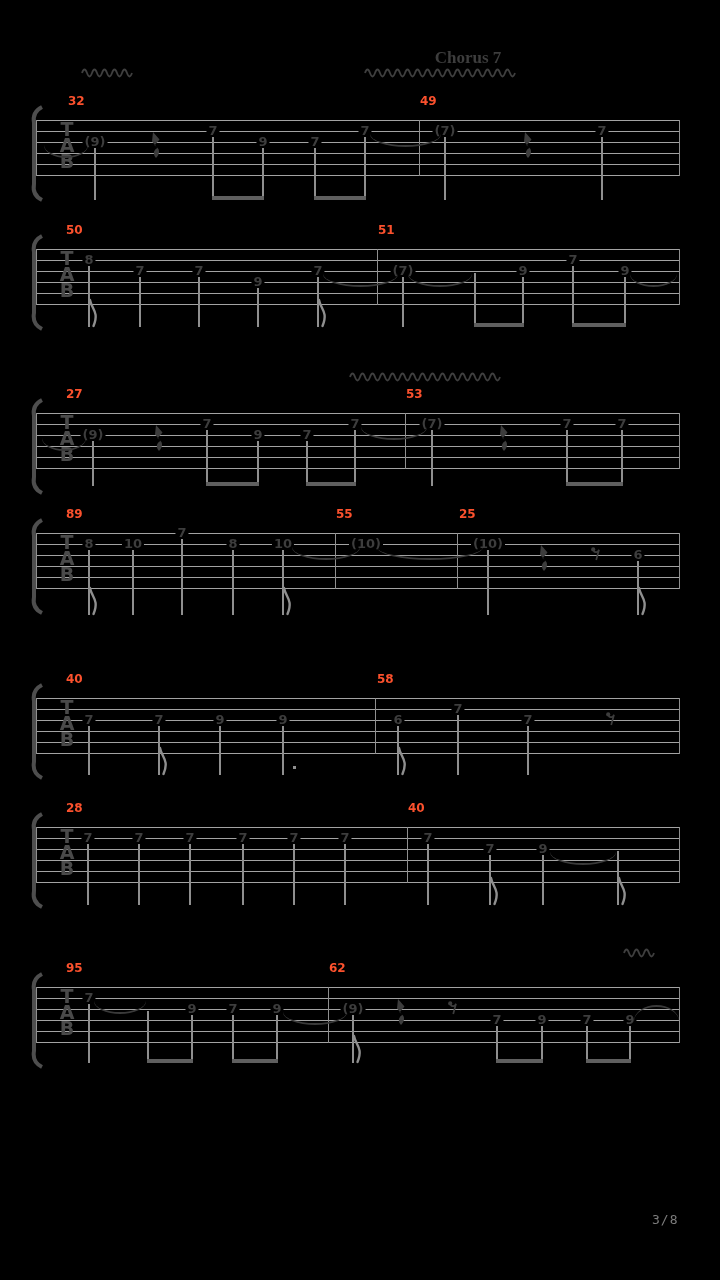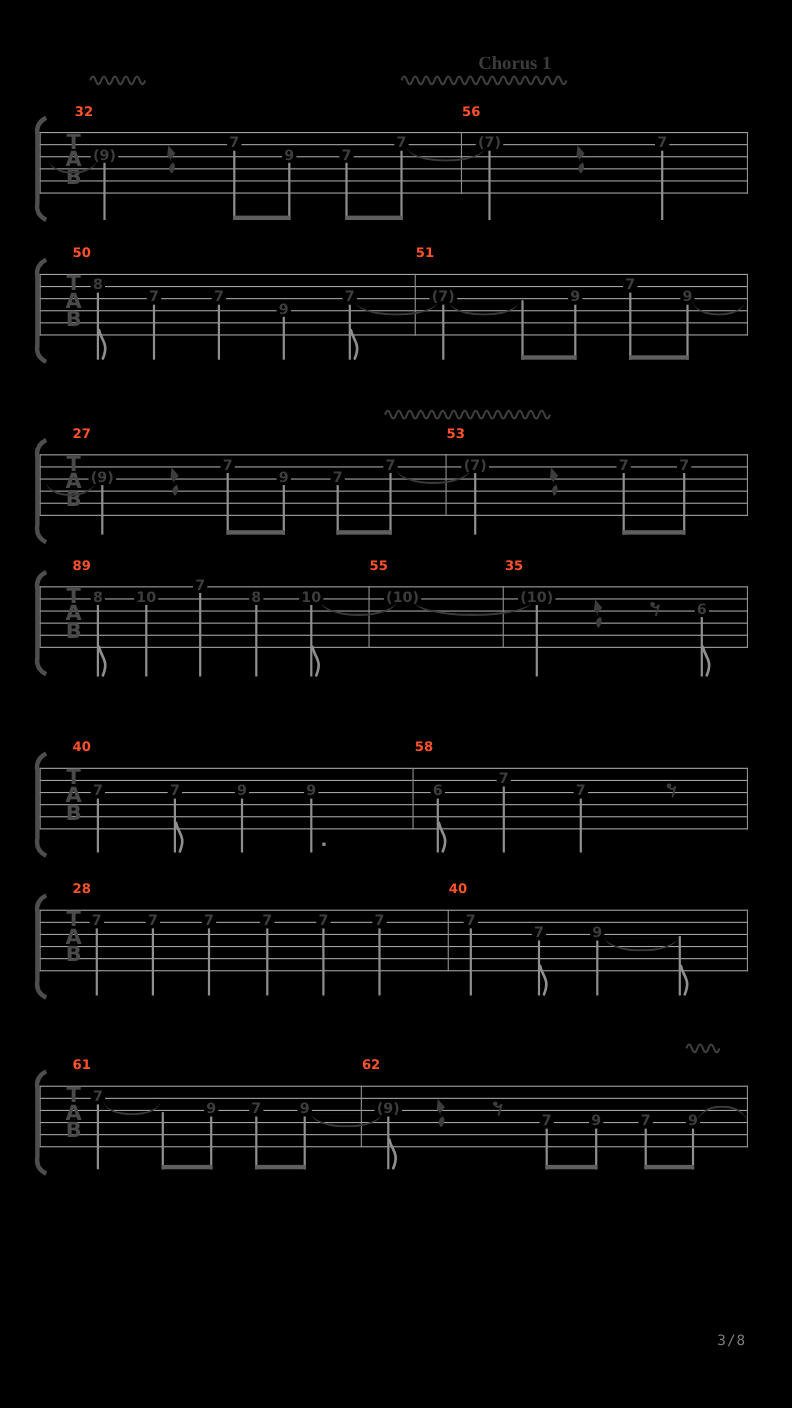--- a/index.html
+++ b/index.html
@@ -8,41 +8,41 @@
   #score{position:absolute;left:0;top:0;width:720px;height:1280px;}
   .section-label{position:absolute;left:468px;top:49px;transform:translateX(-50%);
         color:#3d3d3d;font:600 17px/18px "Liberation Serif",serif;white-space:nowrap;}
   .pageno{position:absolute;left:652px;top:1212px;color:#7d7d7d;
         font:13px "DejaVu Sans Mono",monospace;letter-spacing:1px;}
 </style>
 </head>
 <body>
 
 <div class="page">
-  <div class="section-label">Chorus 1</div>
+  <div class="section-label">Chorus 7</div>
   <div id="score">
       <div style="position: absolute; left: 36px; top: 120px; width: 644px; height: 1px; background: rgb(163, 163, 163);"></div>
       <div style="position: absolute; left: 36px; top: 131px; width: 644px; height: 1px; background: rgb(163, 163, 163);"></div>
       <div style="position: absolute; left: 36px; top: 142px; width: 644px; height: 1px; background: rgb(163, 163, 163);"></div>
       <div style="position: absolute; left: 36px; top: 153px; width: 644px; height: 1px; background: rgb(163, 163, 163);"></div>
       <div style="position: absolute; left: 36px; top: 164px; width: 644px; height: 1px; background: rgb(163, 163, 163);"></div>
       <div style="position: absolute; left: 36px; top: 175px; width: 644px; height: 1px; background: rgb(163, 163, 163);"></div>
       <svg width="18" height="95" style="position: absolute; left: 27px; top: 106px; overflow: visible;">
         <path d="M15,1 Q5,6 7,17 L7,78 Q5,89 15,94" fill="none" stroke="#4e4e4e" stroke-width="4"></path>
       </svg>
       <div style="position: absolute; left: 55px; top: 121px; width: 24px; text-align: center; color: rgb(74, 74, 74); font: bold 19px / 16px &quot;DejaVu Sans&quot;, sans-serif;">
         <span style="display: block;">T</span>
         <span style="display: block;">A</span>
         <span style="display: block;">B</span>
       </div>
       <div style="position: absolute; left: 36px; top: 120px; width: 1px; height: 56px; background: rgb(143, 143, 143);"></div>
       <div style="position: absolute; left: 419px; top: 120px; width: 1px; height: 56px; background: rgb(143, 143, 143);"></div>
       <div style="position: absolute; left: 679px; top: 120px; width: 1px; height: 56px; background: rgb(143, 143, 143);"></div>
       <div style="position: absolute; left: 68px; top: 94px; color: rgb(251, 81, 45); font: bold 12px &quot;DejaVu Sans&quot;, sans-serif; white-space: nowrap;">32</div>
-      <div style="position: absolute; left: 420px; top: 94px; color: rgb(251, 81, 45); font: bold 12px &quot;DejaVu Sans&quot;, sans-serif; white-space: nowrap;">56</div>
+      <div style="position: absolute; left: 420px; top: 94px; color: rgb(251, 81, 45); font: bold 12px &quot;DejaVu Sans&quot;, sans-serif; white-space: nowrap;">49</div>
       <div style="position: absolute; left: 95px; top: 142px; transform: translate(-50%, -50%); color: rgb(61, 61, 61); background: rgb(0, 0, 0); font: bold 13px / 14px &quot;DejaVu Sans&quot;, sans-serif; padding: 0px 2px; white-space: nowrap;">(9)</div>
       <div style="position: absolute; left: 94px; top: 148px; width: 2px; height: 52px; background: rgb(143, 143, 143);"></div>
       <div style="position: absolute; left: 213px; top: 131px; transform: translate(-50%, -50%); color: rgb(61, 61, 61); background: rgb(0, 0, 0); font: bold 13px / 14px &quot;DejaVu Sans&quot;, sans-serif; padding: 0px 2px; white-space: nowrap;">7</div>
       <div style="position: absolute; left: 212px; top: 137px; width: 2px; height: 63px; background: rgb(143, 143, 143);"></div>
       <div style="position: absolute; left: 263px; top: 142px; transform: translate(-50%, -50%); color: rgb(61, 61, 61); background: rgb(0, 0, 0); font: bold 13px / 14px &quot;DejaVu Sans&quot;, sans-serif; padding: 0px 2px; white-space: nowrap;">9</div>
       <div style="position: absolute; left: 262px; top: 148px; width: 2px; height: 52px; background: rgb(143, 143, 143);"></div>
       <div style="position: absolute; left: 315px; top: 142px; transform: translate(-50%, -50%); color: rgb(61, 61, 61); background: rgb(0, 0, 0); font: bold 13px / 14px &quot;DejaVu Sans&quot;, sans-serif; padding: 0px 2px; white-space: nowrap;">7</div>
       <div style="position: absolute; left: 314px; top: 148px; width: 2px; height: 52px; background: rgb(143, 143, 143);"></div>
       <div style="position: absolute; left: 365px; top: 131px; transform: translate(-50%, -50%); color: rgb(61, 61, 61); background: rgb(0, 0, 0); font: bold 13px / 14px &quot;DejaVu Sans&quot;, sans-serif; padding: 0px 2px; white-space: nowrap;">7</div>
       <div style="position: absolute; left: 364px; top: 137px; width: 2px; height: 63px; background: rgb(143, 143, 143);"></div>
@@ -168,21 +168,21 @@
         <span style="display: block;">T</span>
         <span style="display: block;">A</span>
         <span style="display: block;">B</span>
       </div>
       <div style="position: absolute; left: 36px; top: 533px; width: 1px; height: 56px; background: rgb(143, 143, 143);"></div>
       <div style="position: absolute; left: 335px; top: 533px; width: 1px; height: 56px; background: rgb(143, 143, 143);"></div>
       <div style="position: absolute; left: 457px; top: 533px; width: 1px; height: 56px; background: rgb(143, 143, 143);"></div>
       <div style="position: absolute; left: 679px; top: 533px; width: 1px; height: 56px; background: rgb(143, 143, 143);"></div>
       <div style="position: absolute; left: 66px; top: 507px; color: rgb(251, 81, 45); font: bold 12px &quot;DejaVu Sans&quot;, sans-serif; white-space: nowrap;">89</div>
       <div style="position: absolute; left: 336px; top: 507px; color: rgb(251, 81, 45); font: bold 12px &quot;DejaVu Sans&quot;, sans-serif; white-space: nowrap;">55</div>
-      <div style="position: absolute; left: 459px; top: 507px; color: rgb(251, 81, 45); font: bold 12px &quot;DejaVu Sans&quot;, sans-serif; white-space: nowrap;">35</div>
+      <div style="position: absolute; left: 459px; top: 507px; color: rgb(251, 81, 45); font: bold 12px &quot;DejaVu Sans&quot;, sans-serif; white-space: nowrap;">25</div>
       <div style="position: absolute; left: 89px; top: 544px; transform: translate(-50%, -50%); color: rgb(61, 61, 61); background: rgb(0, 0, 0); font: bold 13px / 14px &quot;DejaVu Sans&quot;, sans-serif; padding: 0px 2px; white-space: nowrap;">8</div>
       <div style="position: absolute; left: 88px; top: 550px; width: 2px; height: 65px; background: rgb(143, 143, 143);"></div>
       <svg width="12" height="28" style="position: absolute; left: 89px; top: 587px; overflow: visible;">
         <path d="M1,1 C2.5,10 10.5,13 4.5,27" fill="none" stroke="#8f8f8f" stroke-width="2.4" stroke-linecap="round"></path>
       </svg>
       <div style="position: absolute; left: 133px; top: 544px; transform: translate(-50%, -50%); color: rgb(61, 61, 61); background: rgb(0, 0, 0); font: bold 13px / 14px &quot;DejaVu Sans&quot;, sans-serif; padding: 0px 2px; white-space: nowrap;">10</div>
       <div style="position: absolute; left: 132px; top: 550px; width: 2px; height: 65px; background: rgb(143, 143, 143);"></div>
       <div style="position: absolute; left: 182px; top: 533px; transform: translate(-50%, -50%); color: rgb(61, 61, 61); background: rgb(0, 0, 0); font: bold 13px / 14px &quot;DejaVu Sans&quot;, sans-serif; padding: 0px 2px; white-space: nowrap;">7</div>
       <div style="position: absolute; left: 181px; top: 539px; width: 2px; height: 76px; background: rgb(143, 143, 143);"></div>
       <div style="position: absolute; left: 233px; top: 544px; transform: translate(-50%, -50%); color: rgb(61, 61, 61); background: rgb(0, 0, 0); font: bold 13px / 14px &quot;DejaVu Sans&quot;, sans-serif; padding: 0px 2px; white-space: nowrap;">8</div>
@@ -308,21 +308,21 @@
         <path d="M15,1 Q5,6 7,17 L7,78 Q5,89 15,94" fill="none" stroke="#4e4e4e" stroke-width="4"></path>
       </svg>
       <div style="position: absolute; left: 55px; top: 988px; width: 24px; text-align: center; color: rgb(74, 74, 74); font: bold 19px / 16px &quot;DejaVu Sans&quot;, sans-serif;">
         <span style="display: block;">T</span>
         <span style="display: block;">A</span>
         <span style="display: block;">B</span>
       </div>
       <div style="position: absolute; left: 36px; top: 987px; width: 1px; height: 56px; background: rgb(143, 143, 143);"></div>
       <div style="position: absolute; left: 328px; top: 987px; width: 1px; height: 56px; background: rgb(143, 143, 143);"></div>
       <div style="position: absolute; left: 679px; top: 987px; width: 1px; height: 56px; background: rgb(143, 143, 143);"></div>
-      <div style="position: absolute; left: 66px; top: 961px; color: rgb(251, 81, 45); font: bold 12px &quot;DejaVu Sans&quot;, sans-serif; white-space: nowrap;">61</div>
+      <div style="position: absolute; left: 66px; top: 961px; color: rgb(251, 81, 45); font: bold 12px &quot;DejaVu Sans&quot;, sans-serif; white-space: nowrap;">95</div>
       <div style="position: absolute; left: 329px; top: 961px; color: rgb(251, 81, 45); font: bold 12px &quot;DejaVu Sans&quot;, sans-serif; white-space: nowrap;">62</div>
       <div style="position: absolute; left: 89px; top: 998px; transform: translate(-50%, -50%); color: rgb(61, 61, 61); background: rgb(0, 0, 0); font: bold 13px / 14px &quot;DejaVu Sans&quot;, sans-serif; padding: 0px 2px; white-space: nowrap;">7</div>
       <div style="position: absolute; left: 88px; top: 1004px; width: 2px; height: 59px; background: rgb(143, 143, 143);"></div>
       <div style="position: absolute; left: 147px; top: 1011px; width: 2px; height: 52px; background: rgb(143, 143, 143);"></div>
       <div style="position: absolute; left: 192px; top: 1009px; transform: translate(-50%, -50%); color: rgb(61, 61, 61); background: rgb(0, 0, 0); font: bold 13px / 14px &quot;DejaVu Sans&quot;, sans-serif; padding: 0px 2px; white-space: nowrap;">9</div>
       <div style="position: absolute; left: 191px; top: 1015px; width: 2px; height: 48px; background: rgb(143, 143, 143);"></div>
       <div style="position: absolute; left: 233px; top: 1009px; transform: translate(-50%, -50%); color: rgb(61, 61, 61); background: rgb(0, 0, 0); font: bold 13px / 14px &quot;DejaVu Sans&quot;, sans-serif; padding: 0px 2px; white-space: nowrap;">7</div>
       <div style="position: absolute; left: 232px; top: 1015px; width: 2px; height: 48px; background: rgb(143, 143, 143);"></div>
       <div style="position: absolute; left: 277px; top: 1009px; transform: translate(-50%, -50%); color: rgb(61, 61, 61); background: rgb(0, 0, 0); font: bold 13px / 14px &quot;DejaVu Sans&quot;, sans-serif; padding: 0px 2px; white-space: nowrap;">9</div>
       <div style="position: absolute; left: 276px; top: 1015px; width: 2px; height: 48px; background: rgb(143, 143, 143);"></div>

